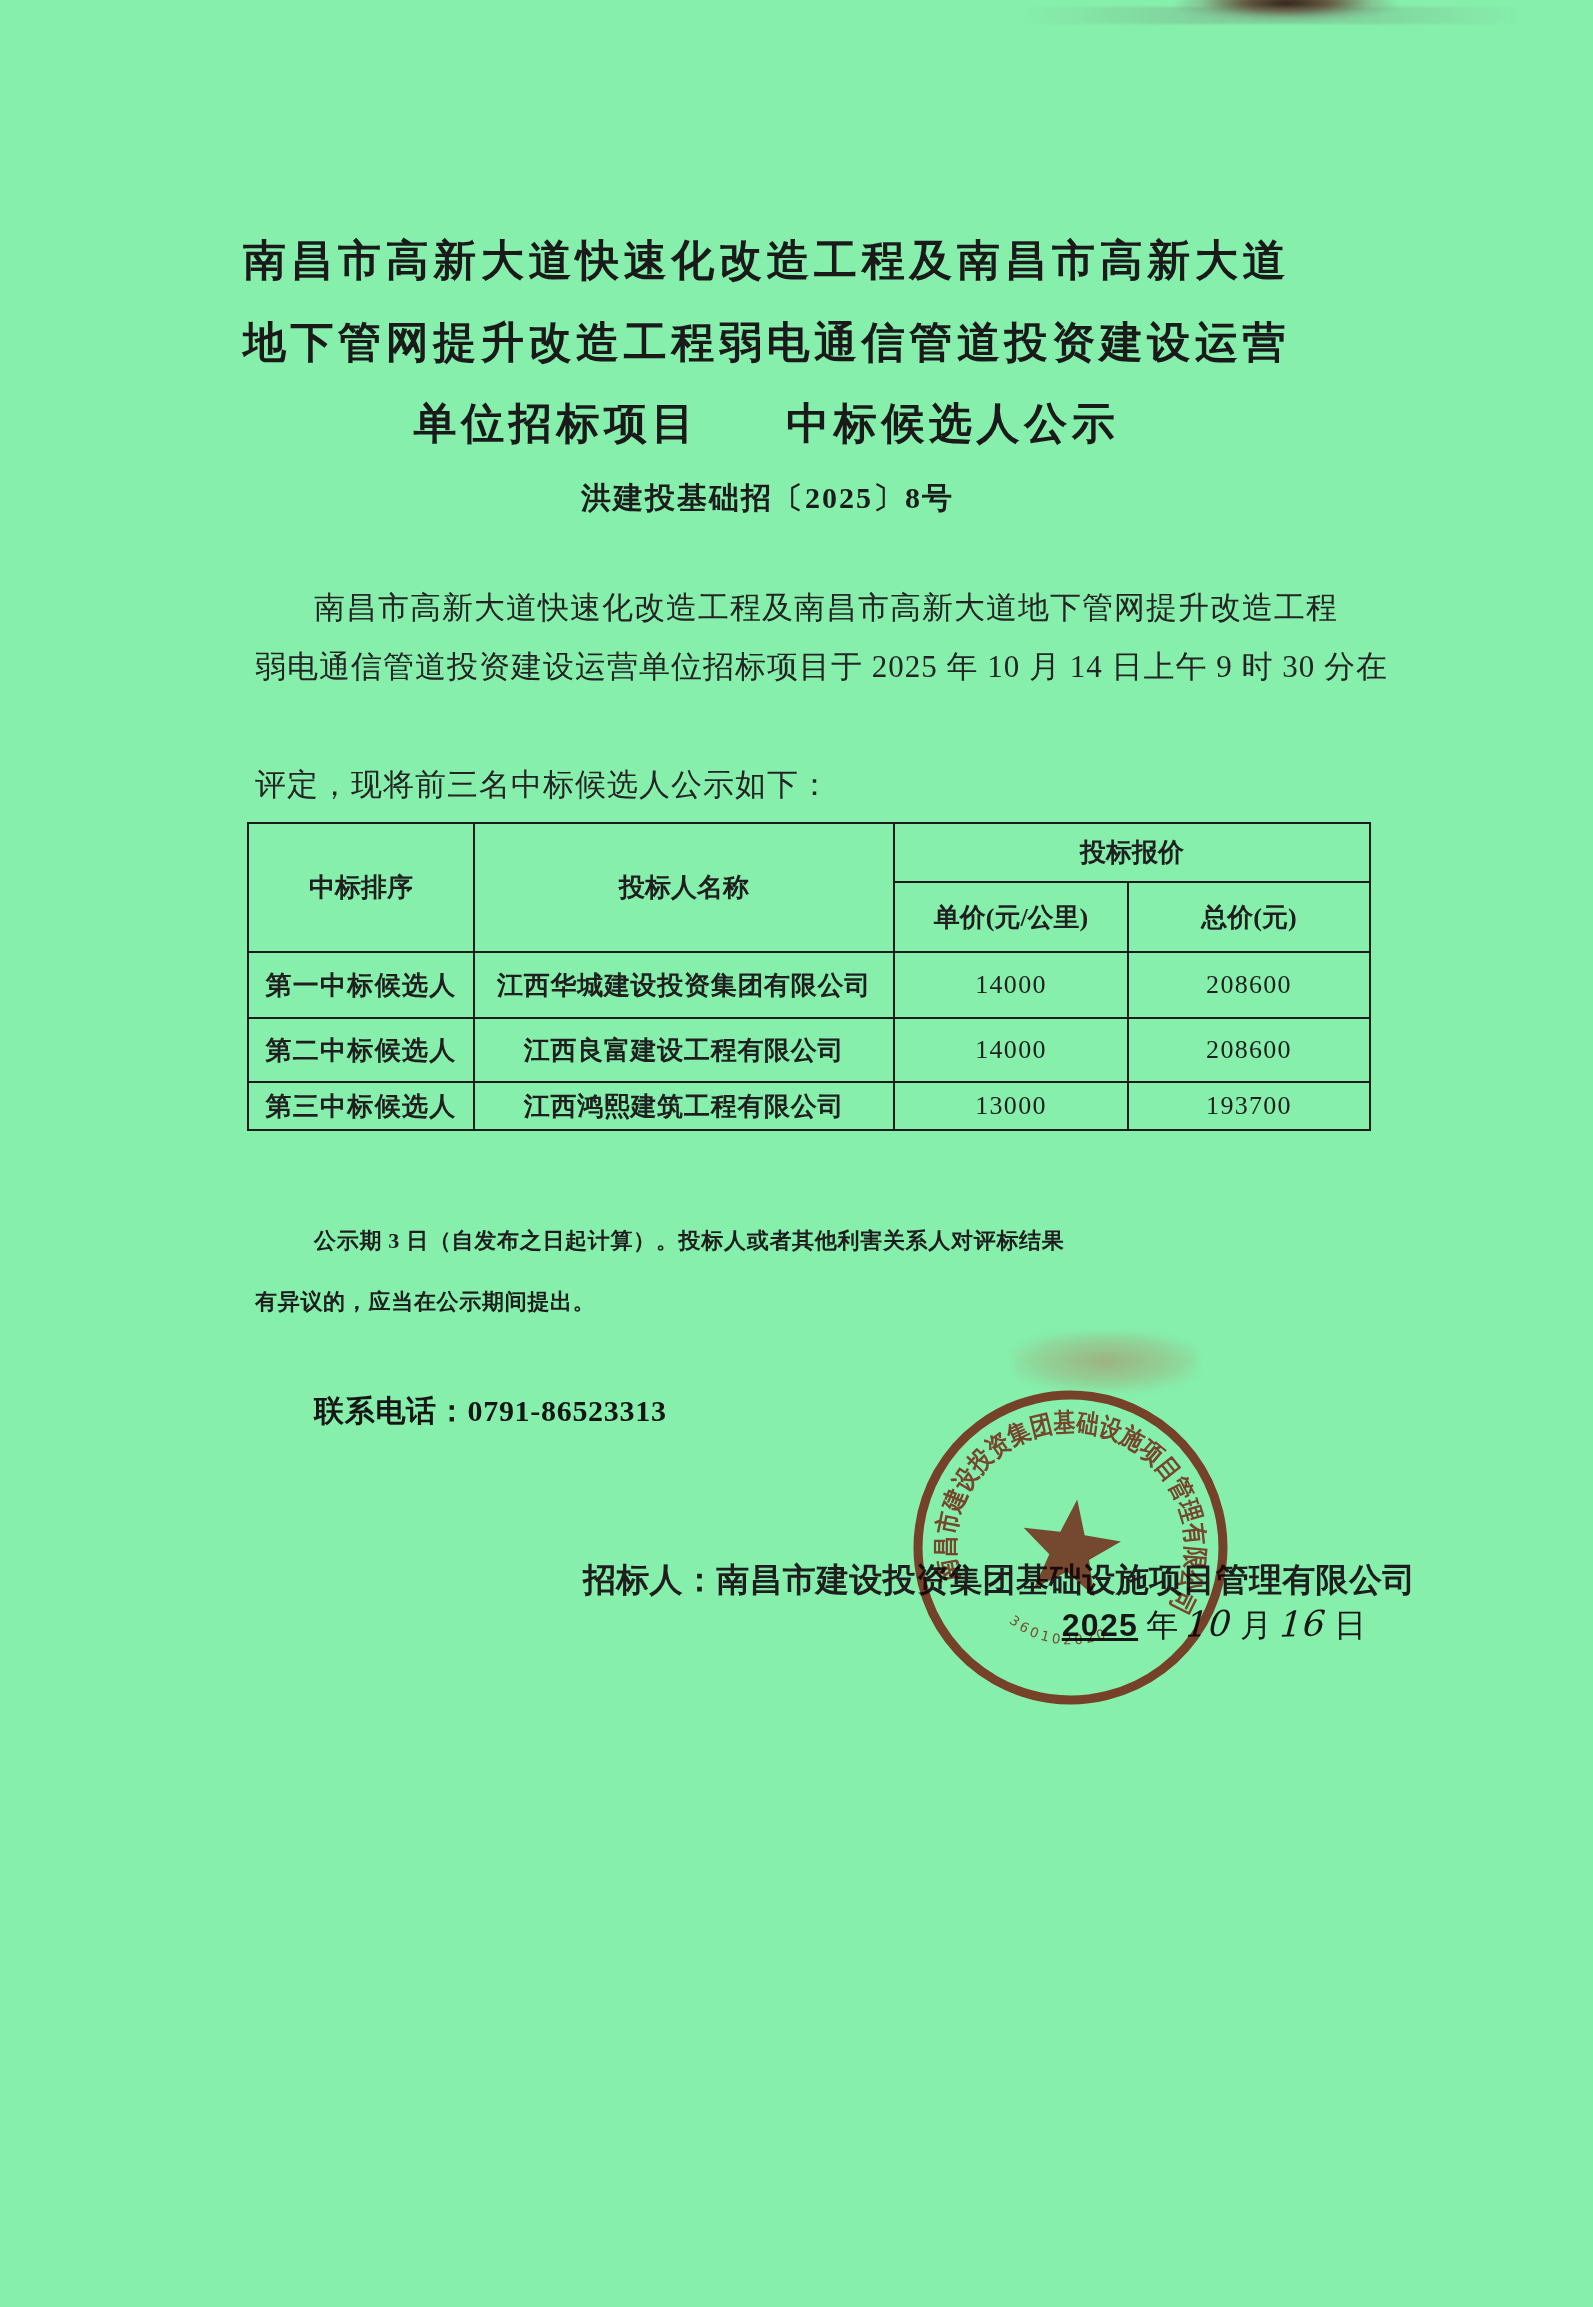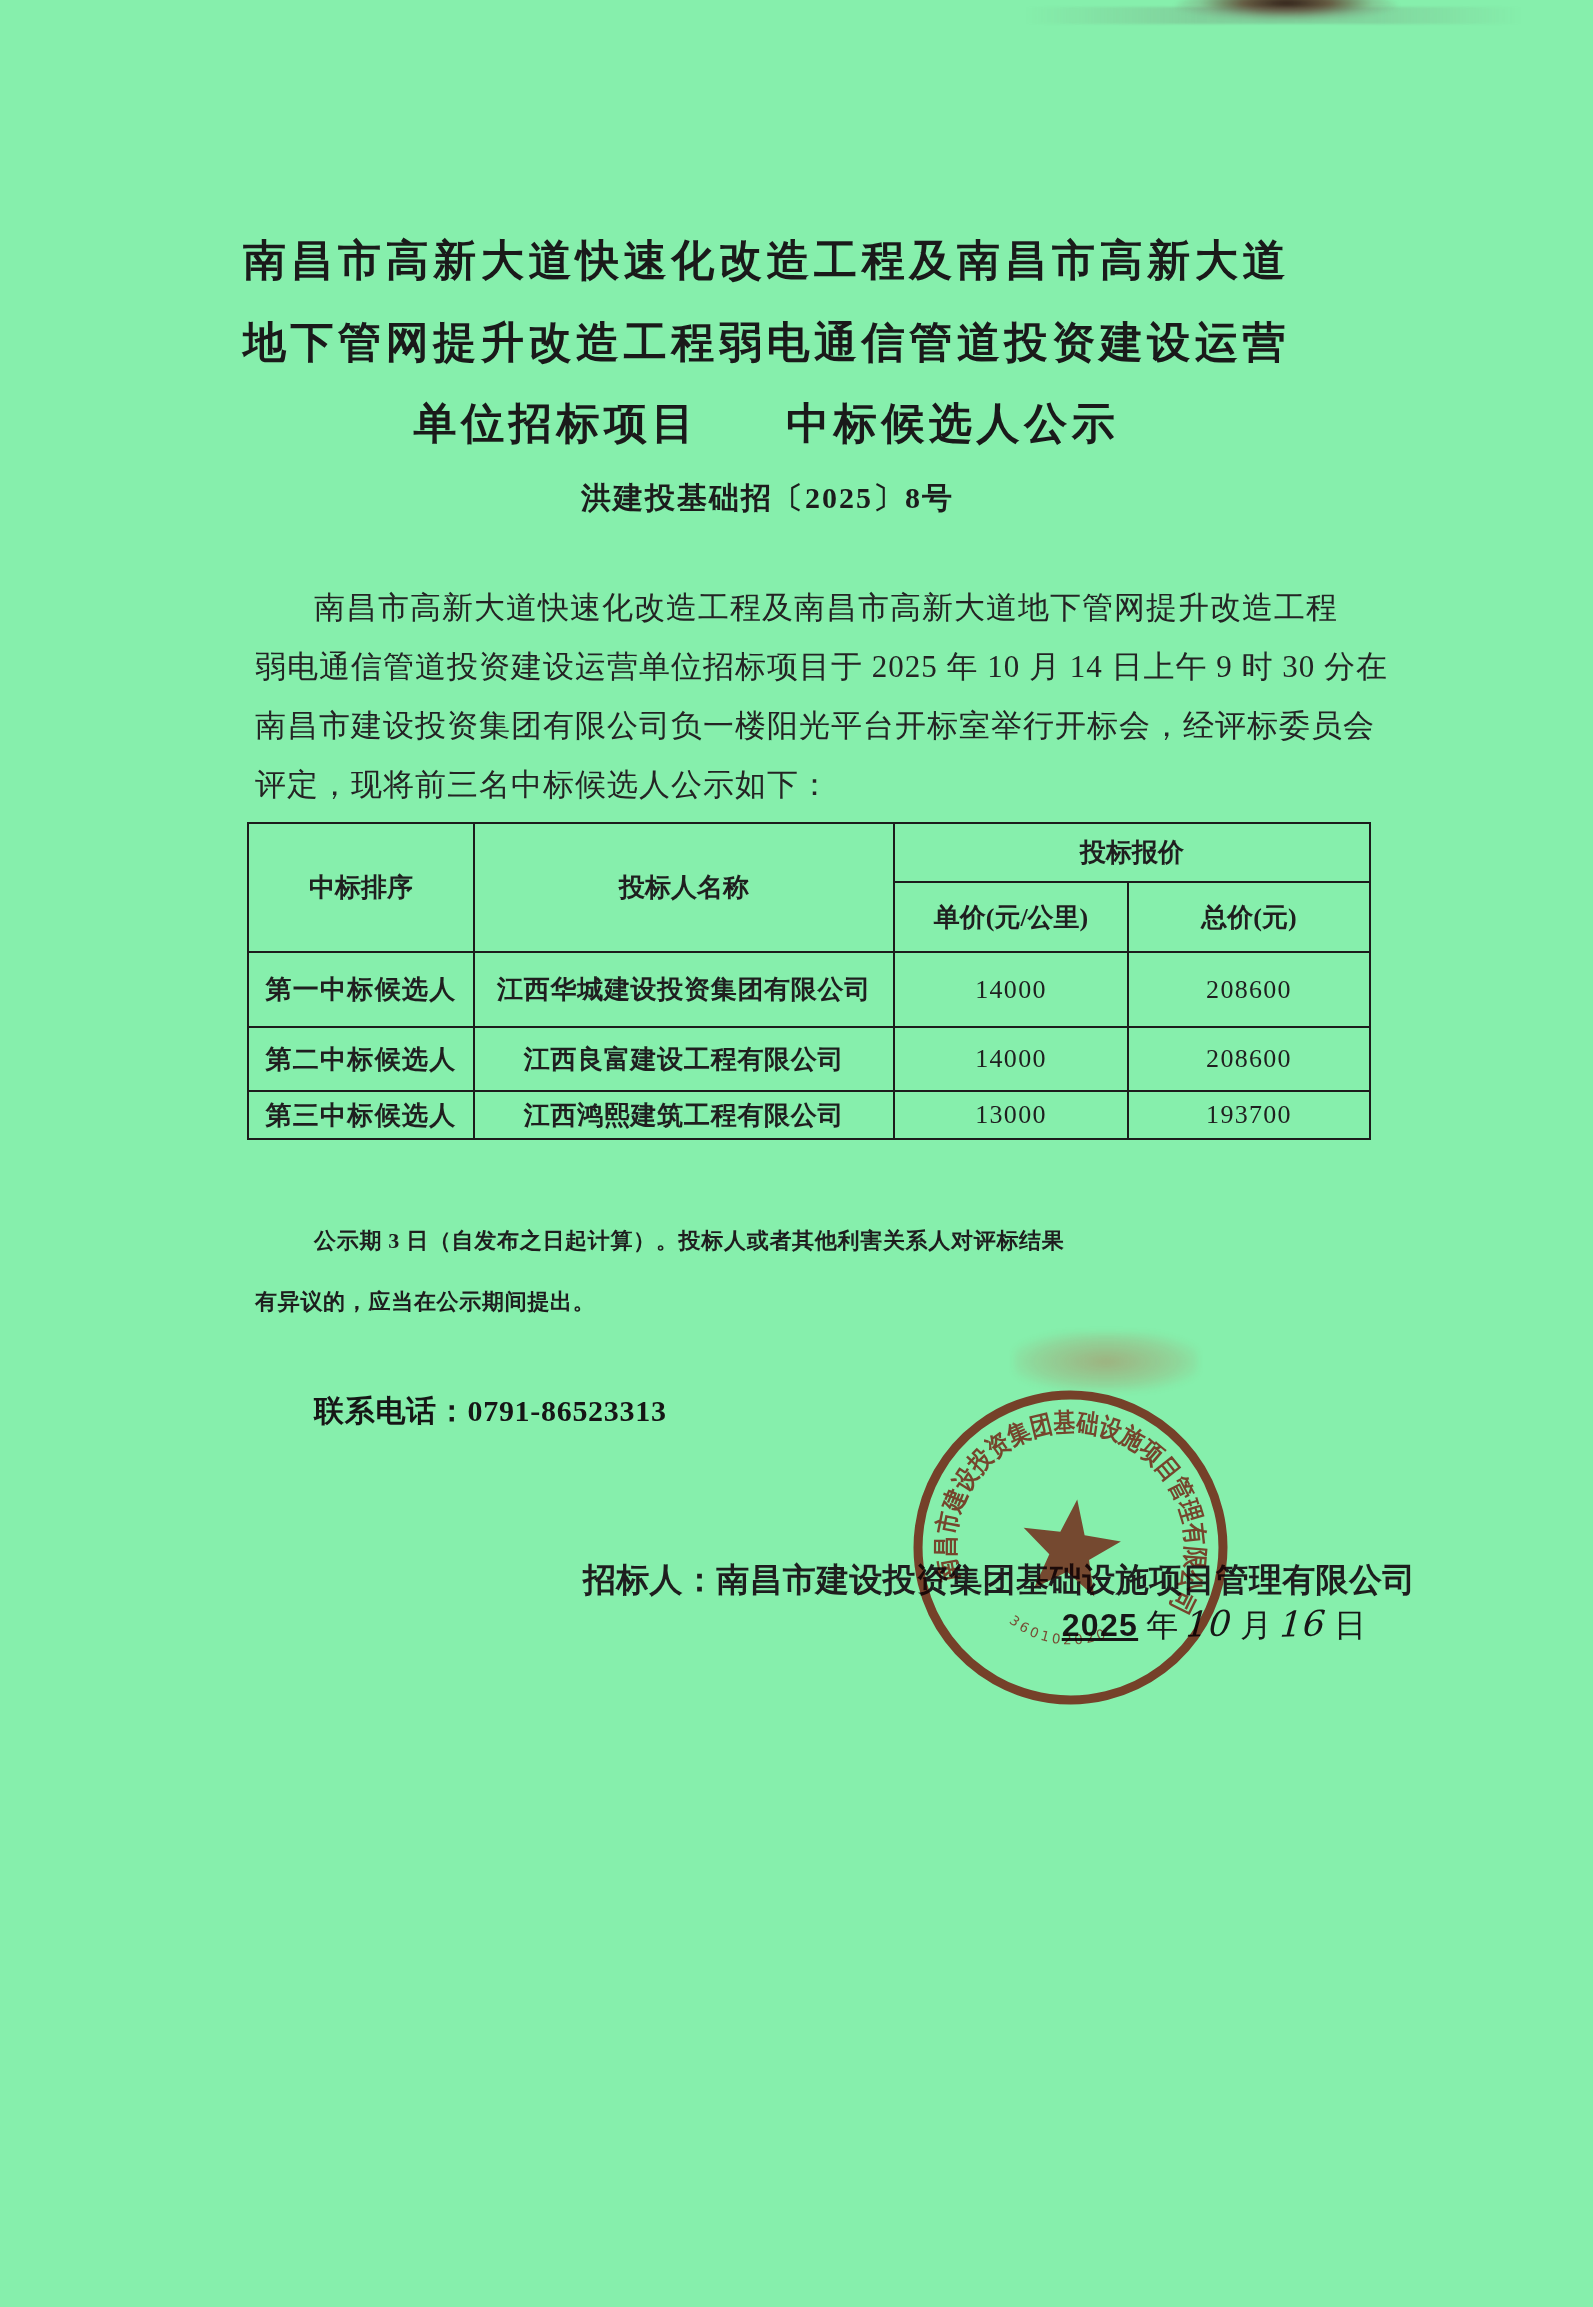--- a/index.html
+++ b/index.html
@@ -67,41 +67,40 @@
   <div class="artifact-band"></div>
 
   <div class="tline" style="top:232px;">南昌市高新大道快速化改造工程及南昌市高新大道</div>
   <div class="tline" style="top:314px;">地下管网提升改造工程弱电通信管道投资建设运营</div>
   <div class="tline" style="top:395px;"><span>单位招标项目</span><span class="t3gap"></span><span>中标候选人公示</span></div>
 
   <div class="docnum" style="top:478px;">洪建投基础招〔2025〕8号</div>
 
   <div class="bodyline" style="top:587px;left:314px;">南昌市高新大道快速化改造工程及南昌市高新大道地下管网提升改造工程</div>
   <div class="bodyline" style="top:646px;left:255px;">弱电通信管道投资建设运营单位招标项目于 2025 年 10 月 14 日上午 9 时 30 分在</div>
-  <div class="bodyline" style="top:705px;left:255px;">南昌市建设投资集团有限公司负一楼阳光平台开标室举行开标会，经评标委员会</div>
   <div class="bodyline" style="top:764px;left:255px;">评定，现将前三名中标候选人公示如下：</div>
 
   <table class="bid">
     <colgroup>
       <col style="width:226px">
         <col style="width:420px">
         <col style="width:234px">
         <col style="width:242px">
     </colgroup>
     <tbody>
         <tr style="height:59px;">
       <th rowspan="2">中标排序</th>
       <th rowspan="2">投标人名称</th>
       <th colspan="2">投标报价</th>
     </tr>
     <tr style="height:70px;">
       <th>单价(元/公里)</th>
       <th>总价(元)</th>
     </tr>
-    <tr style="height:75px;">
+    <tr style="height:66px;">
       <td class="rank">第一中标候选人</td>
       <td class="company">江西华城建设投资集团有限公司</td>
       <td class="num">14000</td>
       <td class="num">208600</td>
     </tr>
     <tr style="height:64px;">
       <td class="rank">第二中标候选人</td>
       <td class="company">江西良富建设工程有限公司</td>
       <td class="num">14000</td>
       <td class="num">208600</td>

